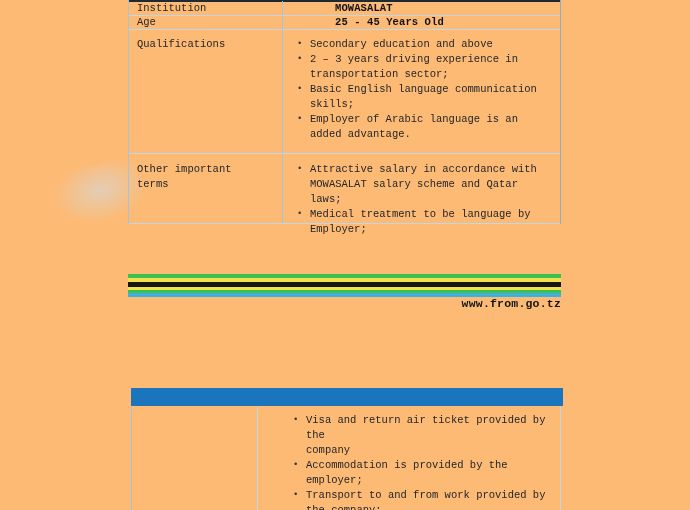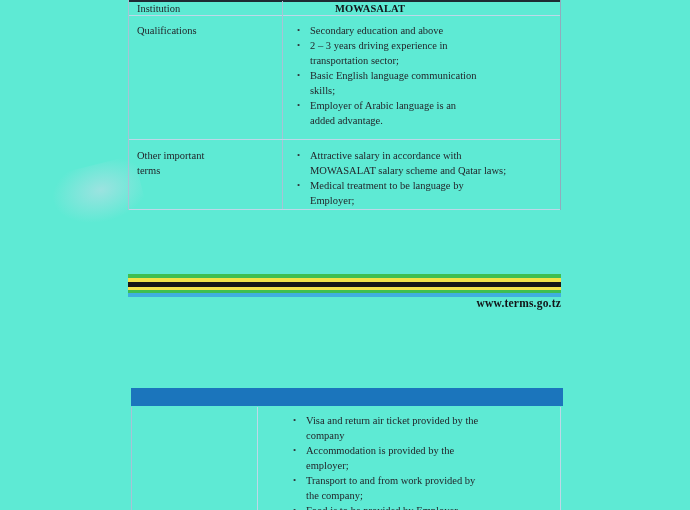--- a/index.html
+++ b/index.html
@@ -1,18 +1,18 @@
 <!DOCTYPE html>
 <html><head>
 <meta charset="utf-8">
 <style>
   html,body{margin:0;padding:0;background:#ffffff;}
   .screen{
-    position:relative;width:690px;height:510px;background:#5eead4;overflow:hidden;
-    font-family:Liberation Serif, serif;color:#23262b;
+    position:relative;width:690px;height:510px;background:#fdba74;overflow:hidden;
+    font-family:Liberation Mono, monospace;color:#23262b;
     -webkit-font-smoothing:antialiased;
   }
   
   .smudge{
     position:absolute;left:52px;top:165px;width:90px;height:58px;
     background:radial-gradient(ellipse at 55% 45%, rgba(206,221,234,0.55), rgba(206,221,234,0.0) 70%);
     transform:rotate(-14deg);
   }
 
   
@@ -75,20 +75,24 @@
 
   <div class="top-table">
     <div class="dark-topline"></div>
 
     <div class="t-row simple">
       <div class="cell-l">Institution</div>
       <div class="cell-r bold-val">MOWASALAT</div>
     </div>
 
 
+    <div class="t-row simple">
+      <div class="cell-l">Age</div>
+      <div class="cell-r bold-val">25 - 45 Years Old</div>
+    </div>
 
     <div class="t-row quals">
       <div class="cell-l">Qualifications</div>
       <div class="cell-r">
         <div class="blist">
           <div class="b-item">
             <span class="b-dot">•</span>
             <span class="b-txt">Secondary education and above</span>
           </div>
           <div class="b-item">
@@ -132,21 +136,21 @@
 
   <div class="stripes">
     <div style="background: rgb(62, 191, 81);"></div>
     <div style="background: rgb(241, 226, 74);"></div>
     <div style="background: rgb(22, 22, 22);"></div>
     <div style="background: rgb(241, 226, 74);"></div>
     <div style="background: rgb(62, 191, 81);"></div>
     <div style="background: rgb(63, 175, 224);"></div>
   </div>
 
-  <div class="site">www.terms.go.tz</div>
+  <div class="site">www.from.go.tz</div>
 
   <div class="blue-bar" style="background: rgb(27, 117, 188);"></div>
 
   <div class="bottom-table">
     <div class="cell-l"></div>
     <div class="cell-r">
       <div class="blist">
         <div class="b-item">
           <span class="b-dot">•</span>
           <span class="b-txt">Visa and return air ticket provided by the

